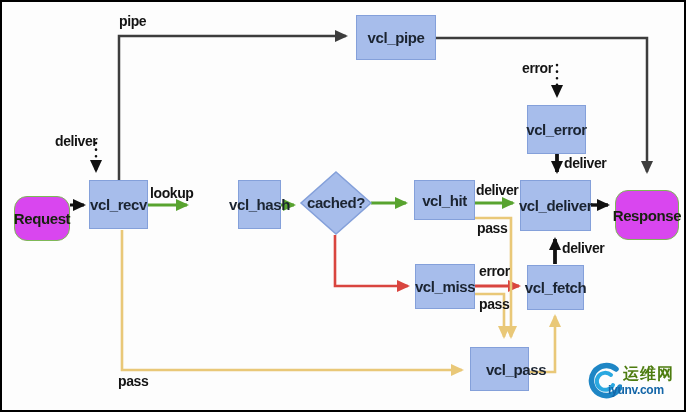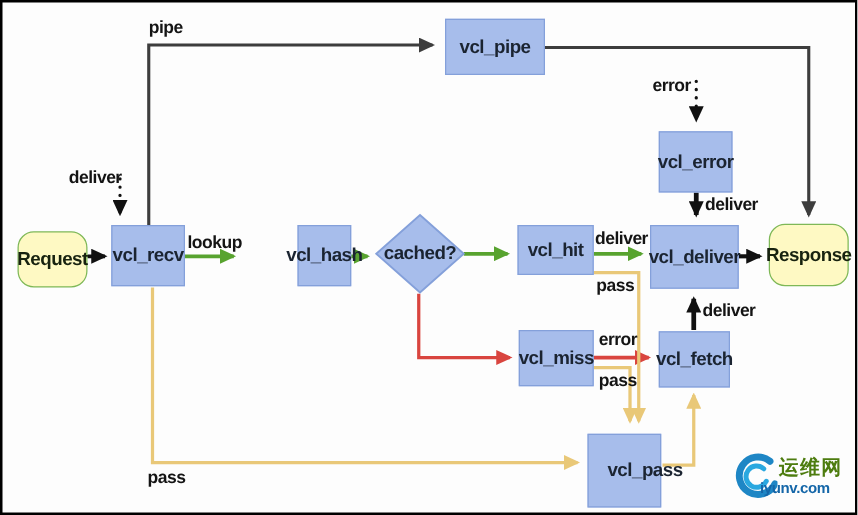--- a/index.html
+++ b/index.html
@@ -18,25 +18,26 @@
     display:flex;align-items:center;justify-content:center;
     font-size:15px;font-weight:700;letter-spacing:-0.4px;
     color:#1b2431;text-align:center;
   }
   .process{
     background:#a7bdeb;
     border:1.5px solid #84a0da;
     box-sizing:border-box;
   }
   .terminal{
-    background:#fef9c3;
+    background:#d946ef;
     border:1.5px solid #7eb857;
     border-radius:13px;
     box-sizing:border-box;
     color:#17220f;
+    margin-top:11px;
   }
   .edge-label{
     position:absolute;
     font-size:14px;font-weight:700;letter-spacing:-0.4px;
     color:#141414;white-space:nowrap;
   }
   .diamond-label{
     position:absolute;left:300px;top:192px;width:68px;
     text-align:center;font-size:15px;font-weight:700;letter-spacing:-0.4px;color:#1b2431;
   }
@@ -121,21 +122,21 @@
     </div>
   <div class="node process" style="left:525px;top:103px;width:59px;height:49px;">
       <span>vcl_error</span>
     </div>
   <div class="node process" style="left:413px;top:262px;width:60px;height:45px;">
       <span>vcl_miss</span>
     </div>
   <div class="node process" style="left:525px;top:263px;width:57px;height:45px;">
       <span>vcl_fetch</span>
     </div>
-  <div class="node process" style="left:468px;top:345px;width:59px;height:59px;padding-left:33px;">
+  <div class="node process" style="left:468px;top:345px;width:59px;height:44px;padding-left:33px;">
       <span>vcl_pass</span>
     </div>
 
   <div class="edge-label" style="left:117px;top:11px;">pipe</div>
   <div class="edge-label" style="left:53px;top:131px;">deliver</div>
   <div class="edge-label" style="left:148px;top:183px;">lookup</div>
   <div class="edge-label" style="left:520px;top:58px;">error</div>
   <div class="edge-label" style="left:474px;top:180px;">deliver</div>
   <div class="edge-label" style="left:562px;top:153px;">deliver</div>
   <div class="edge-label" style="left:560px;top:238px;">deliver</div>

